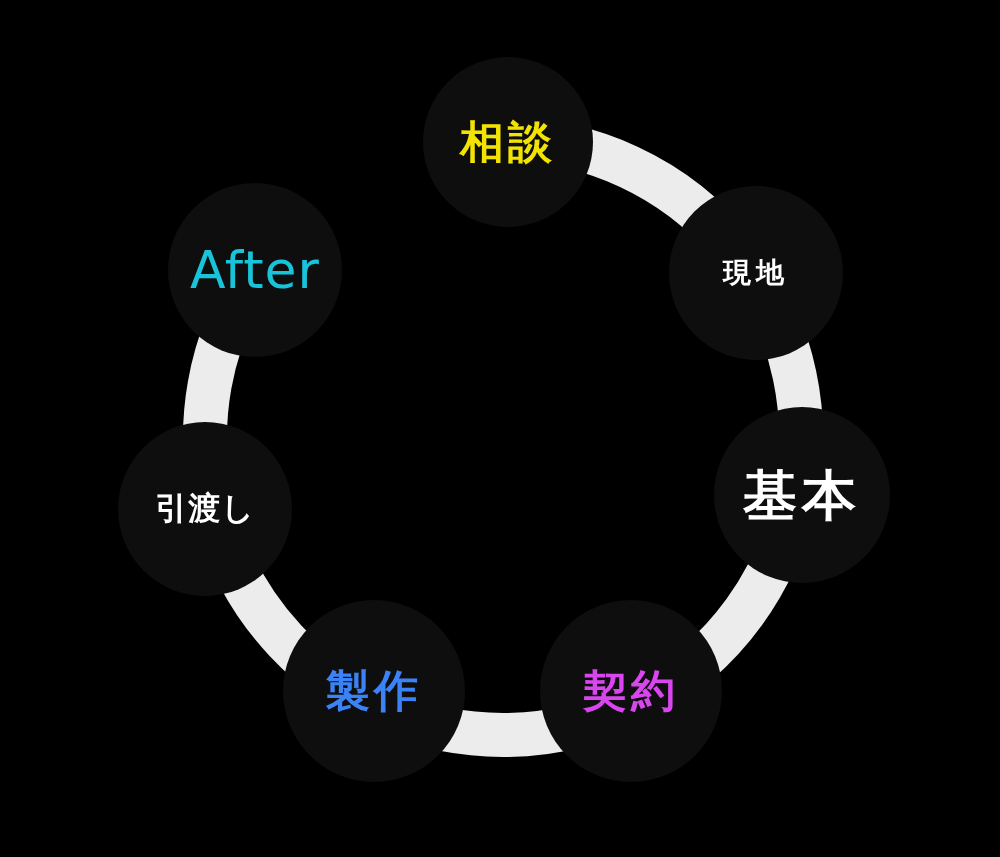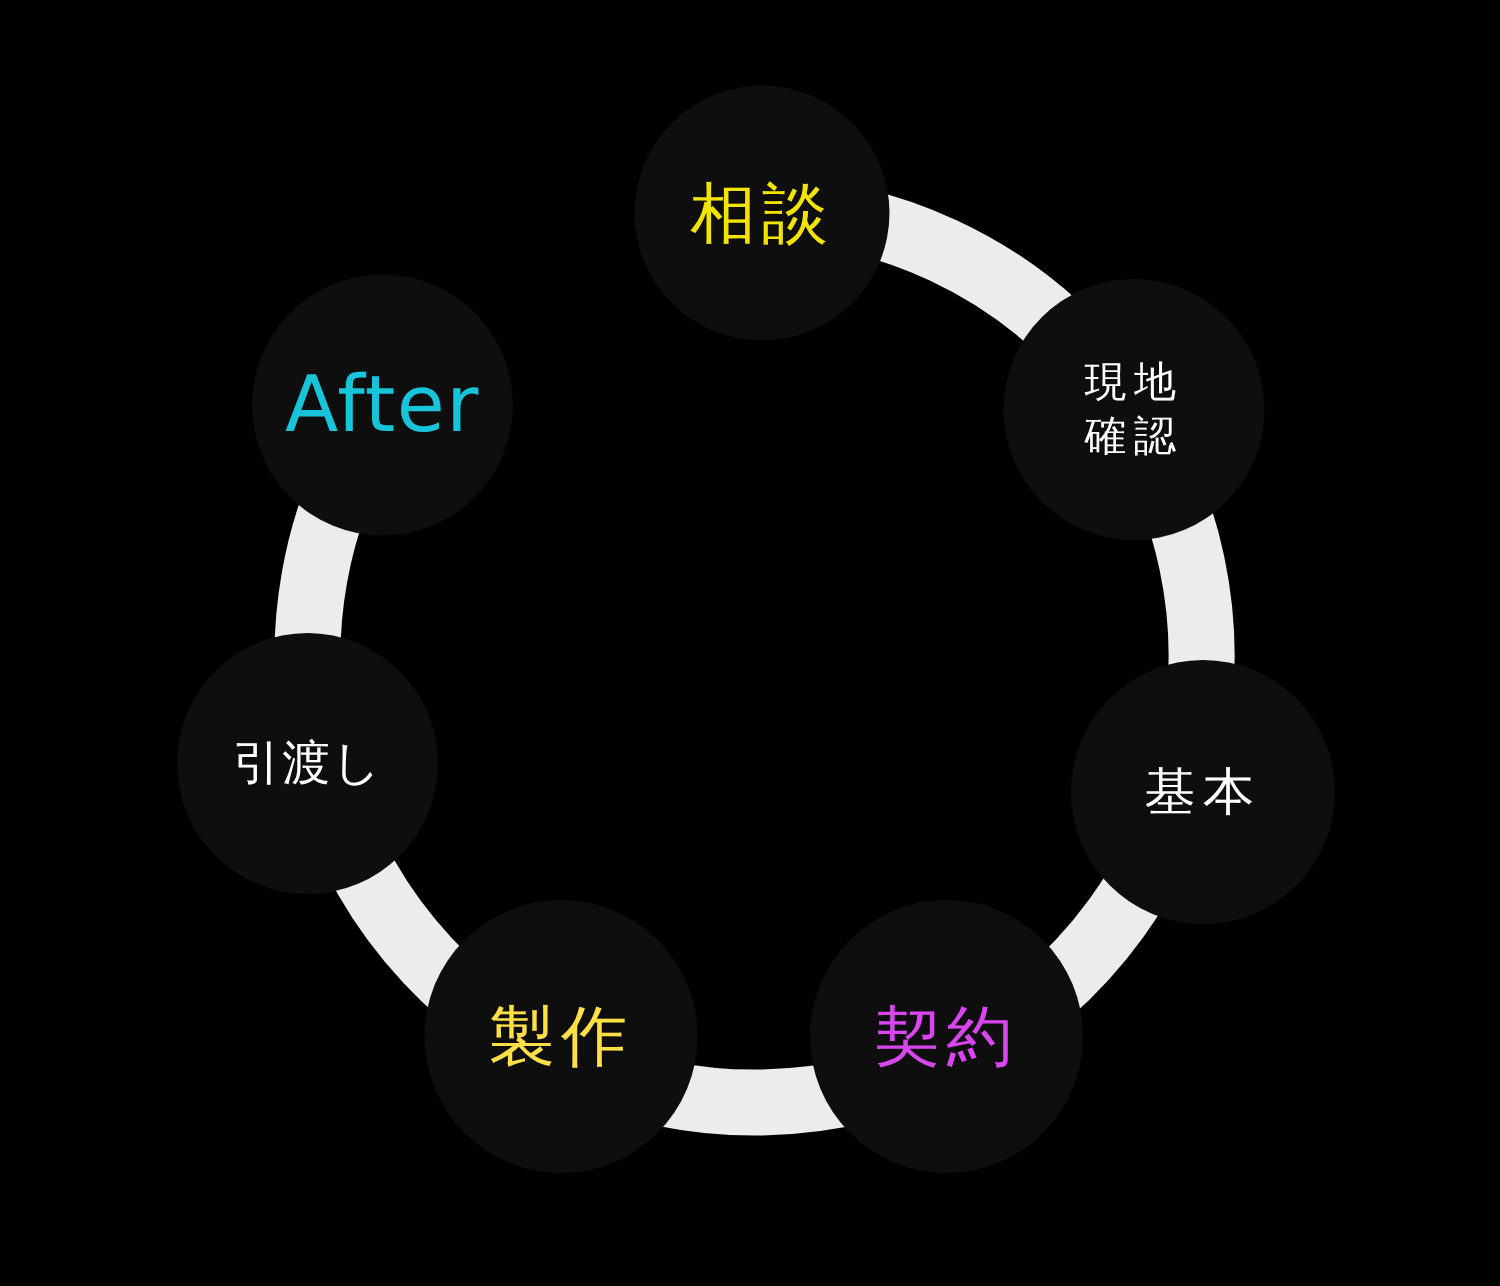--- a/index.html
+++ b/index.html
@@ -31,31 +31,31 @@
     justify-content: center;
     text-align: center;
   }
   .label {
     display: block;
     white-space: nowrap;
   }
   .label .line { display: block; }
   .serif {
     font-family: "DejaVu Serif", "Liberation Serif", serif;
-    font-weight: 400;
+    font-weight: 700;
     text-align: center;
   }
   .sans {
     font-family: "DejaVu Sans", "Liberation Sans", sans-serif;
     font-weight: 500;
   }
   
   .n1 { left: 423px; top: 57px;  width: 170px; height: 170px; font-size: 44px; letter-spacing: 4px; }
   .n2 { left: 669px; top: 186px; width: 174px; height: 174px; font-size: 28px; letter-spacing: 5px; line-height: 1.3; }
-  .n3 { left: 714px; top: 440px; width: 176px; height: 176px; font-size: 34px; letter-spacing: 5px; line-height: 1.3; }
+  .n3 { left: 714px; top: 407px; width: 176px; height: 176px; font-size: 54px; letter-spacing: 5px; line-height: 1.3; }
   .n4 { left: 540px; top: 600px; width: 182px; height: 182px; font-size: 44px; letter-spacing: 4px; }
   .n5 { left: 283px; top: 600px; width: 182px; height: 182px; font-size: 44px; letter-spacing: 4px; }
   .n6 { left: 118px; top: 422px; width: 174px; height: 174px; font-size: 32px; letter-spacing: 1px; }
   .n7 { left: 168px; top: 183px; width: 174px; height: 174px; font-size: 52px; letter-spacing: 1px; }
 </style>
 </head>
 <body style="background: rgb(0, 0, 0);">
 
 <div class="stage">
 
@@ -65,38 +65,37 @@
 
   <div class="node n1" style="background-color: rgb(14, 14, 14);">
     <div class="label serif" style="color: rgb(242, 228, 0);">
       <span class="line">相談</span>
     </div>
   </div>
 
   <div class="node n2" style="background-color: rgb(14, 14, 14);">
     <div class="label serif" style="color: rgb(255, 255, 255);">
       <span class="line">現地</span>
-      <span class="line">確認</span>
     </div>
   </div>
 
   <div class="node n3" style="background-color: rgb(14, 14, 14);">
     <div class="label serif" style="color: rgb(255, 255, 255);">
       <span class="line">基本</span>
     </div>
   </div>
 
   <div class="node n4" style="background-color: rgb(14, 14, 14);">
     <div class="label serif" style="color: #d946ef;">
       <span class="line">契約</span>
     </div>
   </div>
 
   <div class="node n5" style="background-color: rgb(14, 14, 14);">
-    <div class="label serif" style="color: #fde047;">
+    <div class="label serif" style="color: #3b82f6;">
       <span class="line">製作</span>
     </div>
   </div>
 
   <div class="node n6" style="background-color: rgb(14, 14, 14);">
     <div class="label serif" style="color: rgb(255, 255, 255);">
       <span class="line">引渡し</span>
     </div>
   </div>
 

